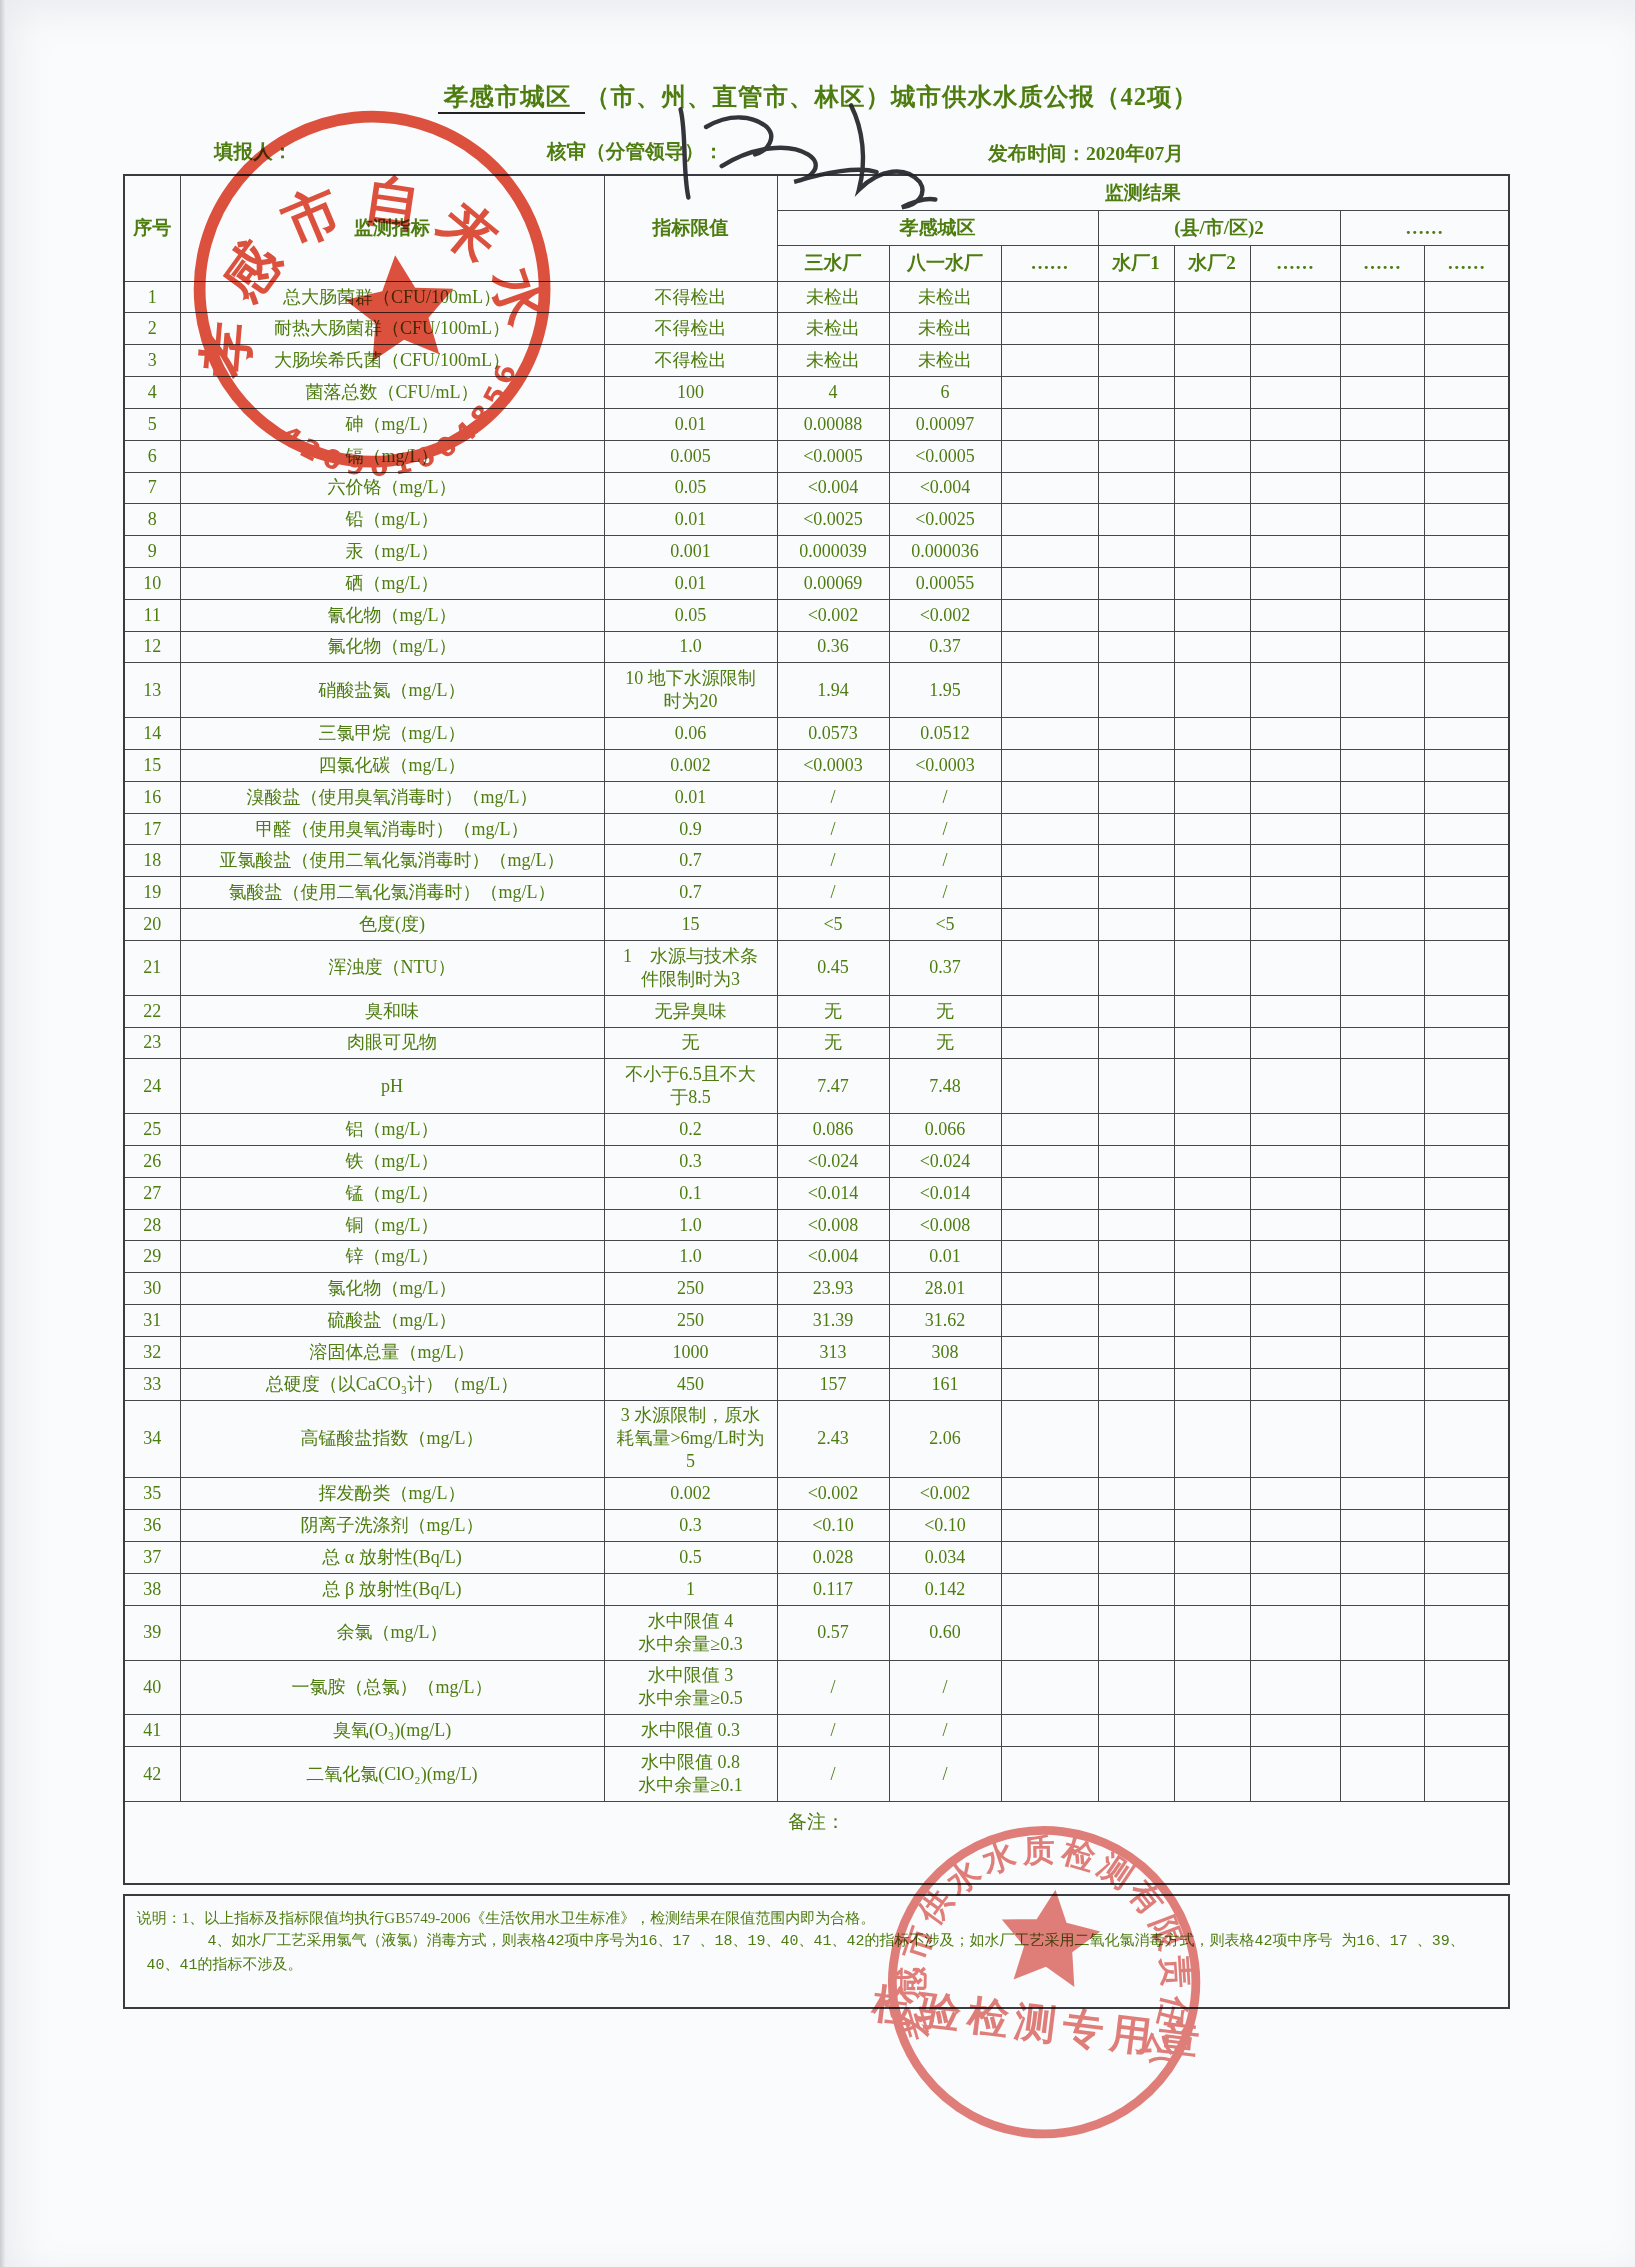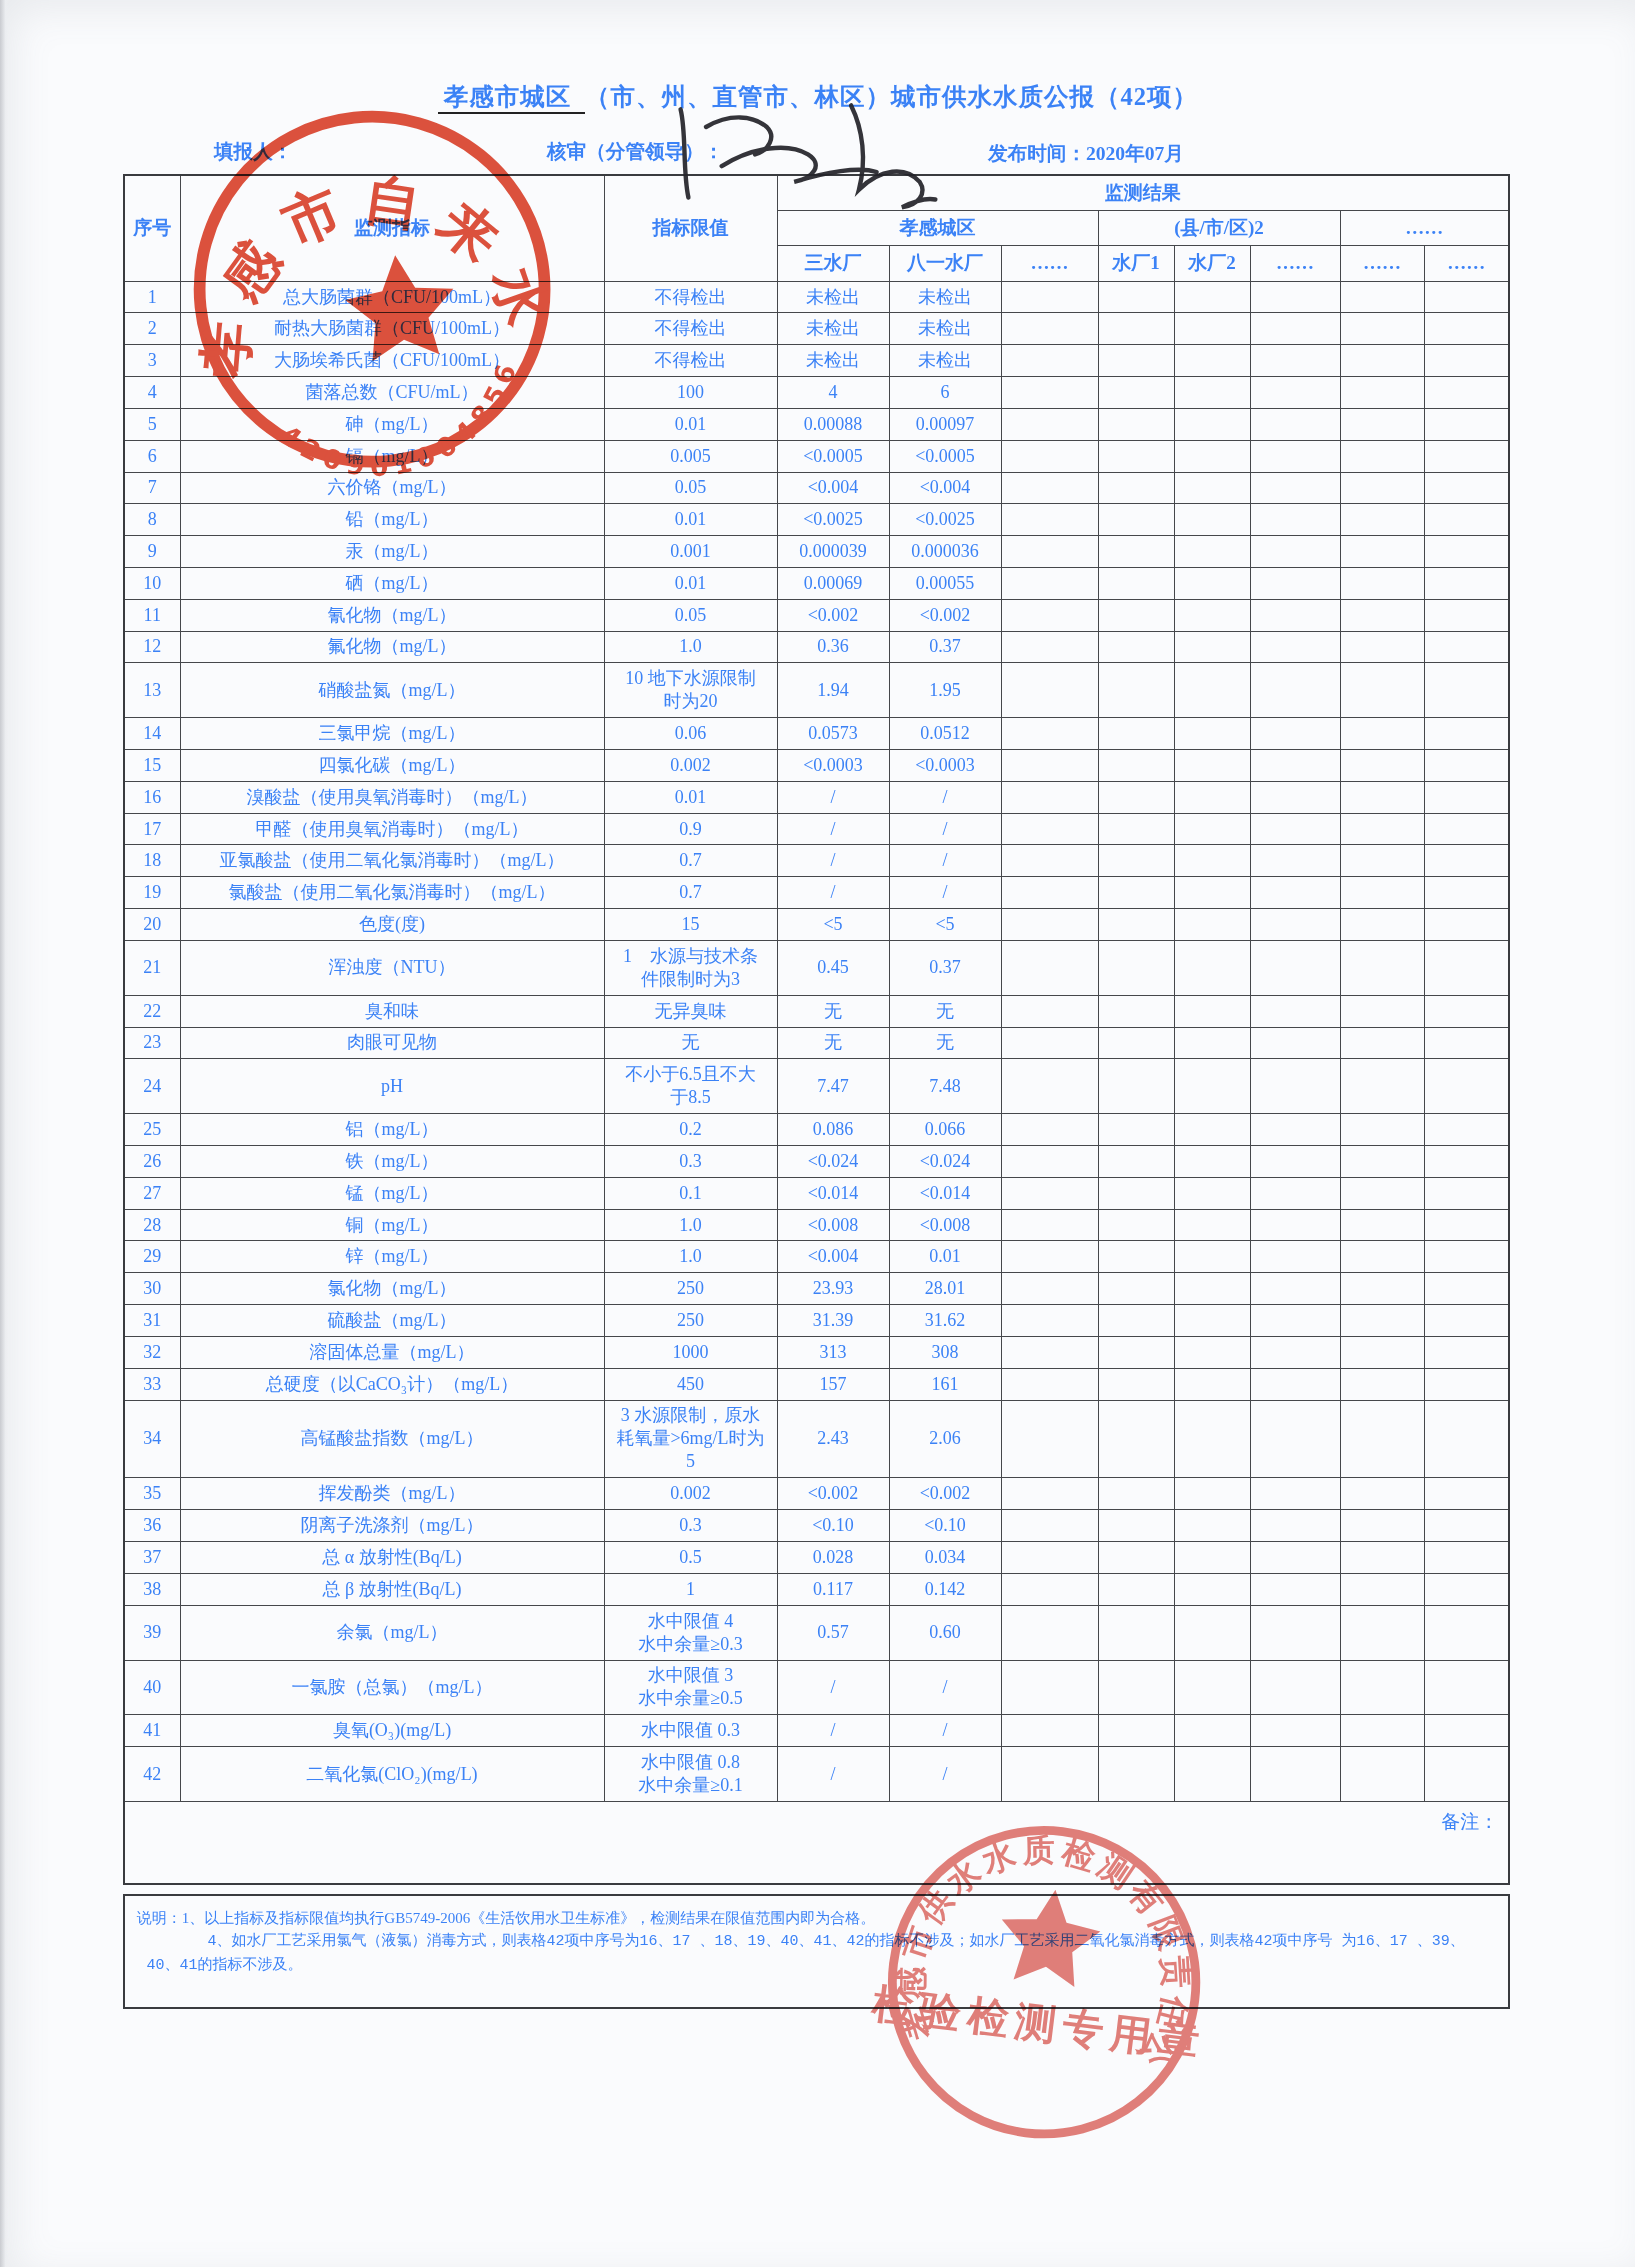--- a/index.html
+++ b/index.html
@@ -2,21 +2,21 @@
 <html><head>
 <meta charset="utf-8">
 <style>
   html,body{margin:0;padding:0;background:#e9eaec;}
   .page{
     position:relative;
     width:1636px;height:2267px;
     margin:0 auto;
     background:#fafbfd;
     font-family:"Liberation Serif","DejaVu Serif",serif;
-    color:#3b82f6;
+    color:#4d7c0f;
     overflow:hidden;
     box-shadow:inset 13.7px 9.8px 39px rgba(110,115,125,.12);
   }
   .page::before{
     content:"";position:absolute;left:0;top:0;bottom:0;width:7.8px;
     background:linear-gradient(90deg,#c9cbd0,#eceef1 70%,rgba(255,255,255,0));
   }
   
   .title-row{
     padding-top:80px;text-align:center;
@@ -40,21 +40,21 @@
     text-align:center;vertical-align:middle;
     padding:3.9px 2.9px;line-height:1.28;
     font-size:18px;
     overflow:hidden;
   }
   table.report th{font-weight:bold;font-size:19px;padding:5px 2px;}
   td.cell-indicator{text-align:left;padding-left:8.8px;}
   td.cell-limit{white-space:pre-line;}
   td.cell-value{font-family:"Liberation Serif","DejaVu Serif",serif;}
   tr.remark-row td{
-    text-align:right;vertical-align:top;height:65px;
+    text-align:center;vertical-align:top;height:65px;
     font-size:19px;padding:7.8px 9.8px;
   }
   
   .notes-box{
     margin:9.8px 0 0 123px;width:1387px;box-sizing:border-box;
     border:2.9px solid #393b3f;
     padding:9.8px 13.7px 29px 11.8px;
     font-size:15px;line-height:1.6;
   }
   .notes-box p{margin:0;}

